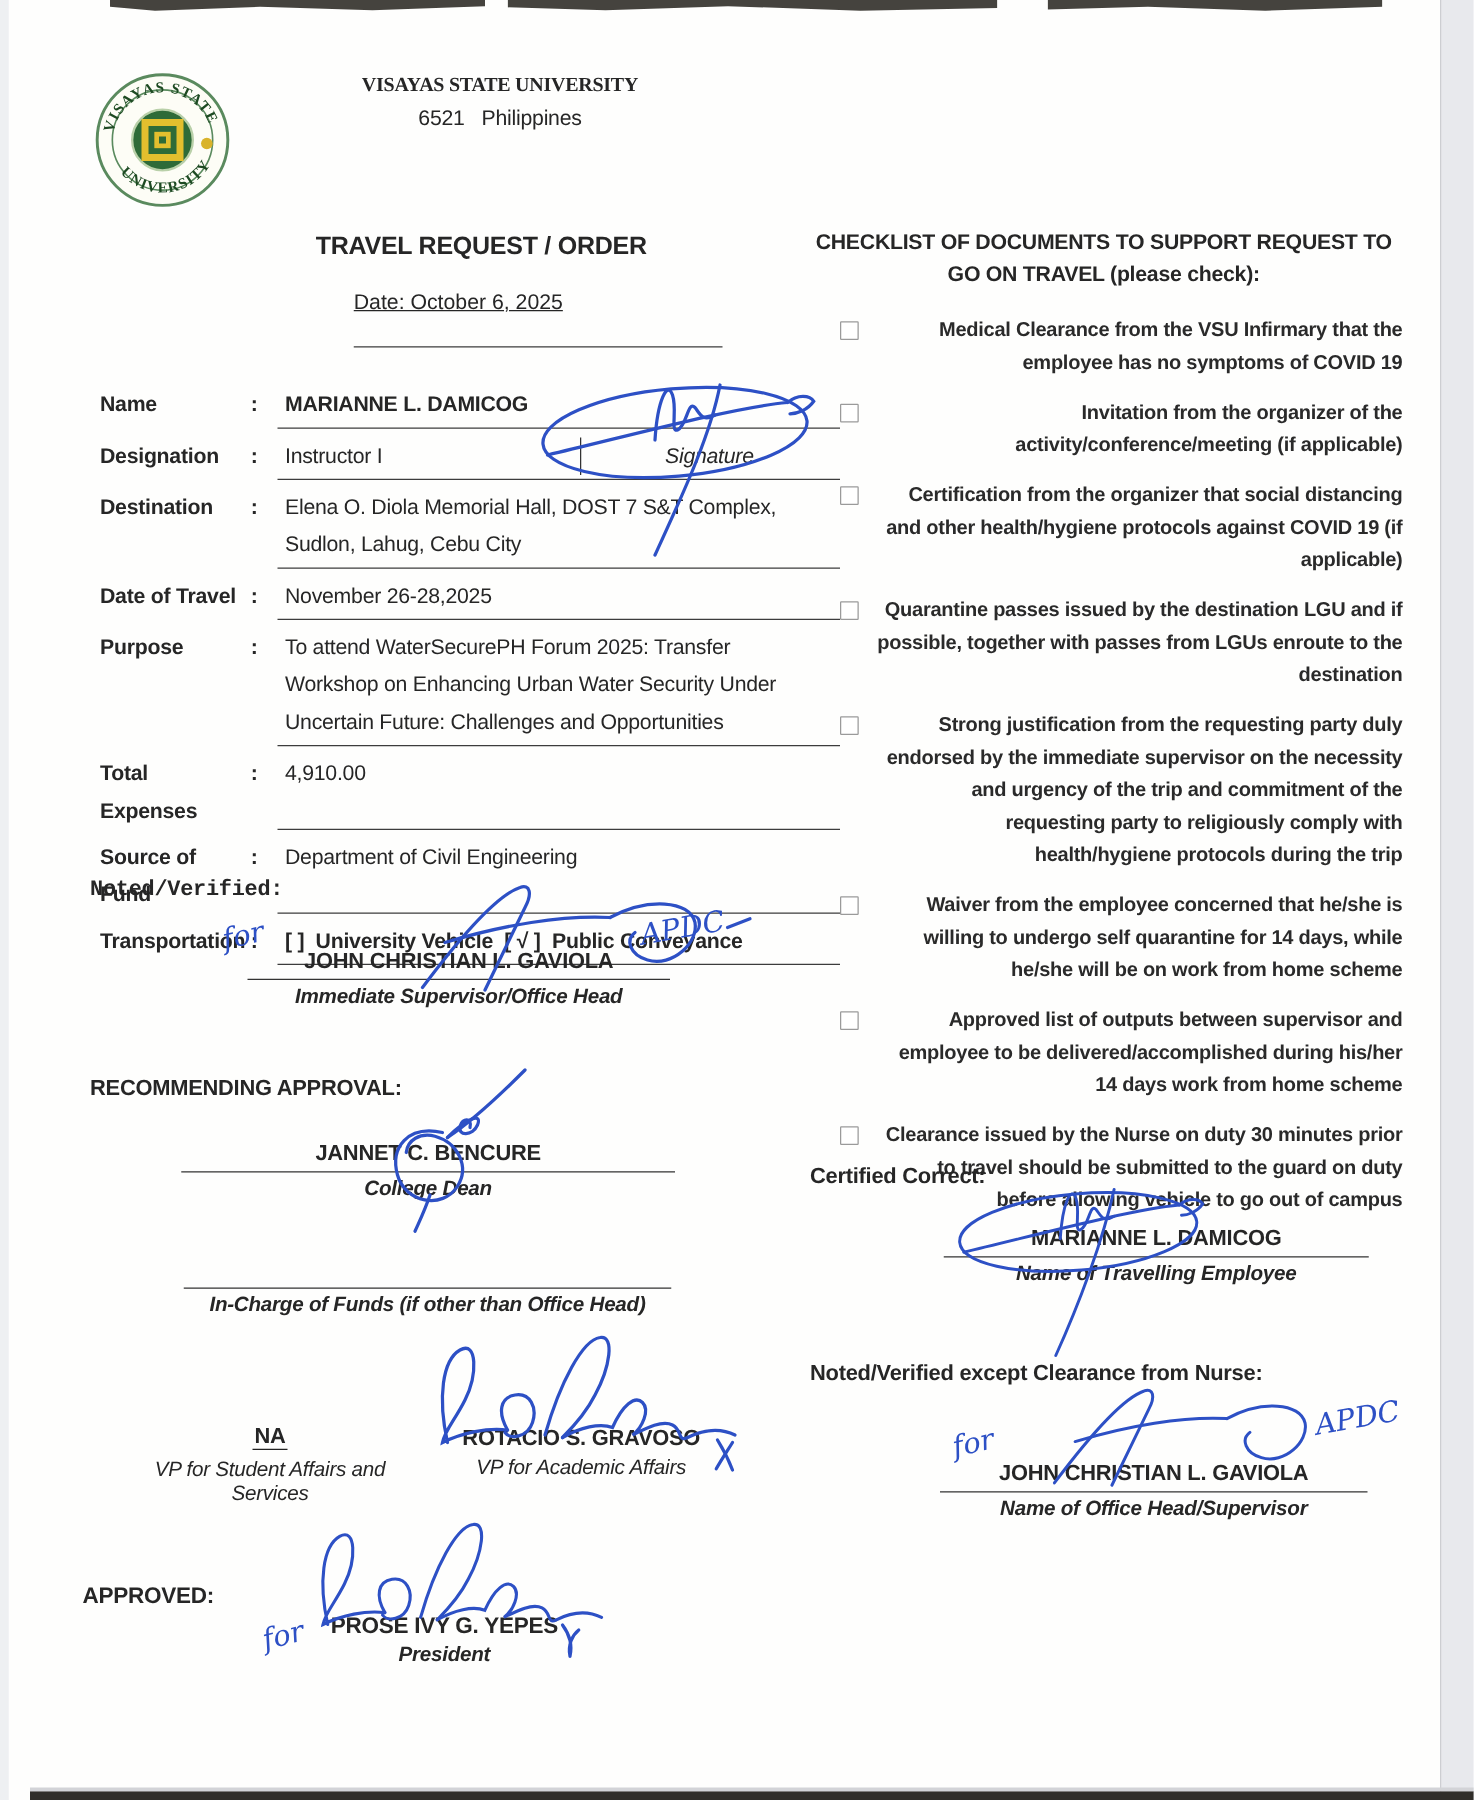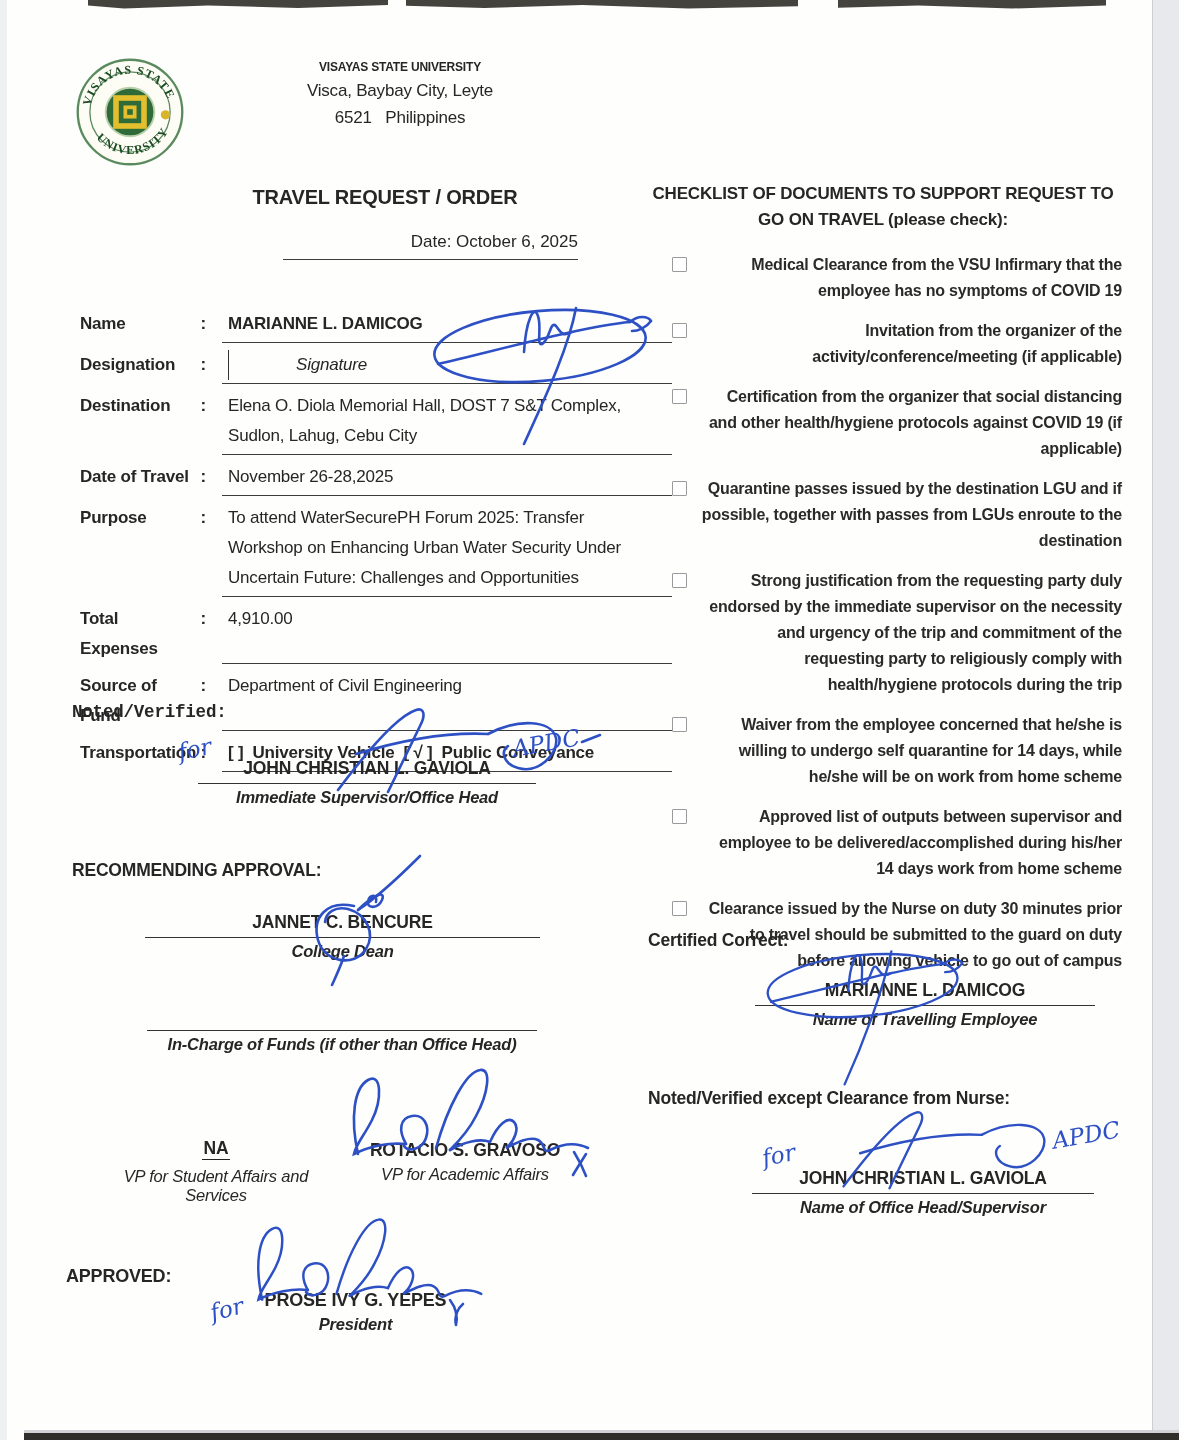--- a/index.html
+++ b/index.html
@@ -17,28 +17,28 @@
   .scan-bar-top{position:absolute;top:0;height:9px;background:#35332e;opacity:.92;}
   .scan-bar-top.s1{left:88px;width:300px;clip-path:polygon(0 0,100% 0,100% 55%,70% 90%,40% 60%,12% 95%,0 60%);}
   .scan-bar-top.s2{left:406px;width:392px;clip-path:polygon(0 0,100% 0,100% 70%,72% 95%,45% 55%,20% 90%,0 65%);}
   .scan-bar-top.s3{left:838px;width:268px;clip-path:polygon(0 0,100% 0,100% 60%,65% 95%,30% 60%,0 85%);}
   .scan-bar-bottom{position:absolute;left:24px;right:0;bottom:0;height:7px;background:#302e2a;}
   .scan-bar-bottom:before{content:"";position:absolute;left:0;right:0;top:-3px;height:3px;background:#d2d3d7;}
 
   
   .seal{position:absolute;left:74px;top:56px;width:112px;height:112px;}
   .header-text{position:absolute;left:218px;top:60px;width:364px;text-align:center;}
-  .uni-name{font-size:12px;font-weight:bold;letter-spacing:-0.2px;}
+  .uni-name{font-size:16px;font-weight:bold;letter-spacing:-0.2px;font-family:Liberation Serif, serif;}
   .uni-addr{font-size:17px;margin-top:7px;letter-spacing:-0.2px;}
   .pre{white-space:pre;}
 
   .doc-title{position:absolute;left:165px;top:186px;width:440px;text-align:center;
     font-size:20px;font-weight:bold;letter-spacing:-0.2px;}
-  .date-line{position:absolute;left:283px;top:232px;width:295px;text-align:right;
-    font-size:17px;border-bottom:1.6px solid #3c3c3c;padding-bottom:7px;}
+  .date-line{position:absolute;left:283px;top:232px;width:295px;text-align:left;
+    font-size:17px;border-bottom:1.6px solid #3c3c3c;padding-bottom:25px;text-decoration:underline;}
 
   
   .fields{position:absolute;left:80px;top:302px;width:592px;font-size:17px;letter-spacing:-0.2px;}
   .frow{display:flex;align-items:stretch;margin-top:7px;}
   .flabel{width:126px;font-weight:bold;display:flex;justify-content:space-between;line-height:30px;flex:none;}
   .fsep{width:16px;font-weight:bold;text-align:center;line-height:30px;flex:none;}
   .fvalue{flex:1;border-bottom:1.6px solid #3c3c3c;padding:0 2px 3px 6px;line-height:30px;}
   .fvalue .wrapbox{max-width:412px;}
   .bold{font-weight:bold;}
   .desig-split{display:flex;}
@@ -99,21 +99,20 @@
       <circle cx="60" cy="60" r="26" fill="none" stroke="#b9d0a9" stroke-width="2"></circle>
       <rect x="45" y="45" width="30" height="30" fill="none" stroke="#e3bf2e" stroke-width="6"></rect>
       <rect x="53" y="53" width="14" height="14" fill="#e3bf2e"></rect>
       <rect x="57" y="57" width="6" height="6" fill="#2e6b38"></rect>
       <circle cx="98" cy="63" r="5" fill="#d9b32a"></circle>
     </svg>
   </div>
 
   <div class="header-text">
     <div class="uni-name">VISAYAS STATE UNIVERSITY</div>
-    <div class="uni-addr">Visca, Baybay City, Leyte</div>
     <div class="uni-addr pre">6521   Philippines</div>
   </div>
 
   <div class="doc-title">TRAVEL REQUEST / ORDER</div>
   <div class="date-line">Date: October 6, 2025</div>
 
   <div class="fields">
     <div class="frow">
       <span class="flabel">
           <span>Name</span>
@@ -123,20 +122,21 @@
       <span class="fvalue bold">MARIANNE L. DAMICOG</span>
     </div>
     <div class="frow">
       <span class="flabel">
           <span>Designation</span>
           <span>:</span>
         </span>
       <span class="fsep"></span>
       <span class="fvalue">
         <span class="desig-split">
+          <span class="dval">Instructor I</span>
           <span class="sig-caption">Signature</span>
         </span>
       </span>
     </div>
     <div class="frow">
       <span class="flabel">
           <span>Destination</span>
           <span>:</span>
         </span>
       <span class="fsep"></span>

